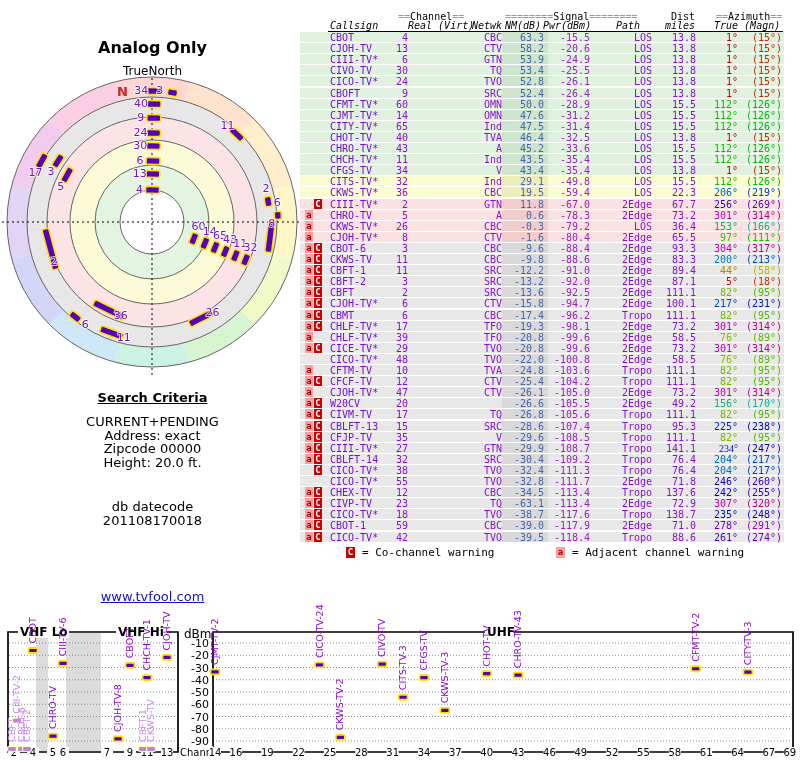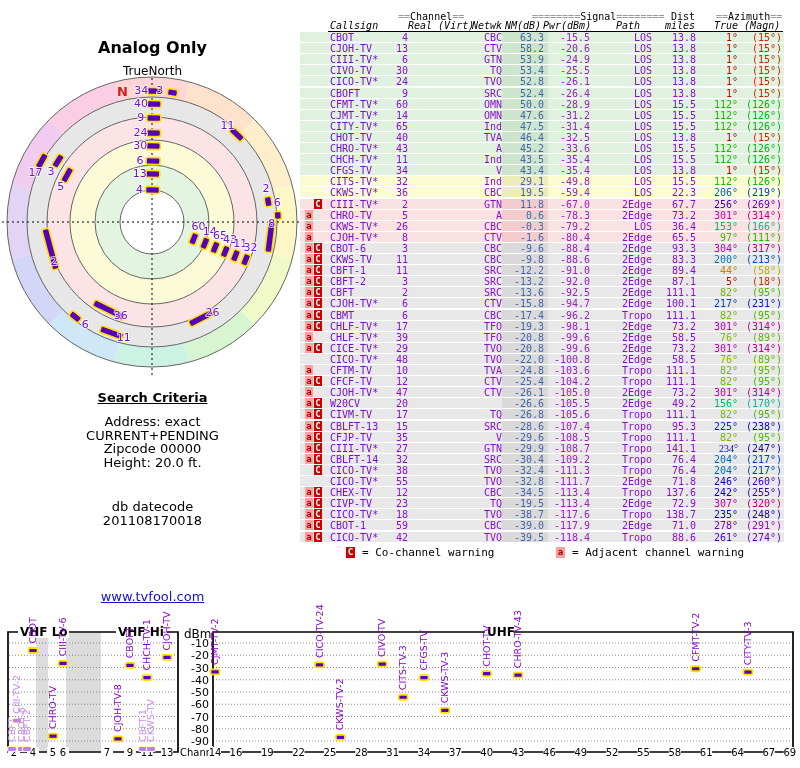--- a/index.html
+++ b/index.html
@@ -126,33 +126,33 @@
       <rect x="-8" y="-3.5" width="16" height="7" rx="2" fill="#5500bb" stroke="#ffe000" stroke-width="1.6" transform="translate(67.16188840747859,104.97346683610536) rotate(299)"></rect>
       <text x="60.85936334427621" y="119.8435230289175" fill="#7711cc" font-size="11" text-anchor="middle" font-family="DejaVu Sans,sans-serif" paint-order="stroke" stroke="#ffffff" stroke-width="2" stroke-opacity="0.75">5</text>
       <rect x="-7" y="-3.5" width="14" height="7" rx="2" fill="#5500bb" stroke="#ffe000" stroke-width="1.6" transform="translate(58.068896390112485,91.00042807831701) rotate(303)"></rect>
       <text x="50.98858893491714" y="105.40314546160752" fill="#7711cc" font-size="11" text-anchor="middle" font-family="DejaVu Sans,sans-serif" paint-order="stroke" stroke="#ffffff" stroke-width="2" stroke-opacity="0.75">3</text>
       <rect x="-8" y="-3.5" width="16" height="7" rx="2" fill="#5500bb" stroke="#ffe000" stroke-width="1.6" transform="translate(41.79791690043609,90.9139878489616) rotate(299)"></rect>
       <text x="35.49539183723372" y="105.78404404177374" fill="#7711cc" font-size="11" text-anchor="middle" font-family="DejaVu Sans,sans-serif" paint-order="stroke" stroke="#ffffff" stroke-width="2" stroke-opacity="0.75">17</text>
     </svg>
 </div>
 <div class="abs" id="criteria">
   <div id="criteria-heading">Search Criteria</div>
+  <div class="crit-line">CURRENT+PENDING</div>
   <div class="crit-line">Address: exact</div>
-  <div class="crit-line">CURRENT+PENDING</div>
   <div class="crit-line">Zipcode 00000</div>
   <div class="crit-line">Height: 20.0 ft.</div>
 </div>
 <div class="abs" id="datecode">
   <div>db datecode</div>
   <div>201108170018</div>
 </div>
 
 <div class="abs mono" id="tbl-head1">
     <span class="abs" style="left: 398px;"><span class="eq">==</span>Channel<span class="eq">==</span></span>
-    <span class="abs" style="left: 532px; text-align: right;"><span class="eq">========</span>Signal<span class="eq">========</span></span>
+    <span class="abs" style="left: 505px; text-align: right;"><span class="eq">========</span>Signal<span class="eq">========</span></span>
     <span class="abs" style="left: 671px;">Dist</span>
     <span class="abs" style="left: 716px;"><span class="eq">==</span>Azimuth<span class="eq">==</span></span>
   </div>
 <div class="abs mono" id="tbl-head2">
     <span class="hcell" style="left: 330px;">Callsign</span>
     <span class="hcell" style="left: 388px; margin-left: 20px;">Real (Virt)</span>
     <span class="hcell" style="left: 472px;">Netwk</span>
     <span class="hcell" style="left: 505px;">NM(dB)</span>
     <span class="hcell" style="left: 543px;">Pwr(dBm)</span>
     <span class="hcell" style="left: 616px;">Path</span>
@@ -707,21 +707,21 @@
       <span class="c-true" style="color: rgb(6, 0, 184);">242°</span>
       <span class="c-magn" style="color: rgb(46, 0, 184);">(255°)</span>
     </div>
     <div class="trow" style="top: 466.2px; background: rgb(232, 232, 232);">
       <i class="nm-band" style="background: rgb(217, 217, 217);"></i>
       <b class="warnA">a</b>
       <b class="warnC">C</b>
       <span class="c-call">CIVP-TV</span>
       <span class="c-real">23</span>
       <span class="c-net">TQ</span>
-      <span class="c-nm">-19.5</span>
+      <span class="c-nm">-63.1</span>
       <span class="c-pwr">-113.4</span>
       <span class="c-path">2Edge</span>
       <span class="c-mi">72.9</span>
       <span class="c-true" style="color: rgb(184, 0, 162);">307°</span>
       <span class="c-magn" style="color: rgb(184, 0, 122);">(320°)</span>
     </div>
     <div class="trow" style="top: 477.3px; background: rgb(232, 232, 232);">
       <i class="nm-band" style="background: rgb(217, 217, 217);"></i>
       <b class="warnA">a</b>
       <b class="warnC">C</b>

